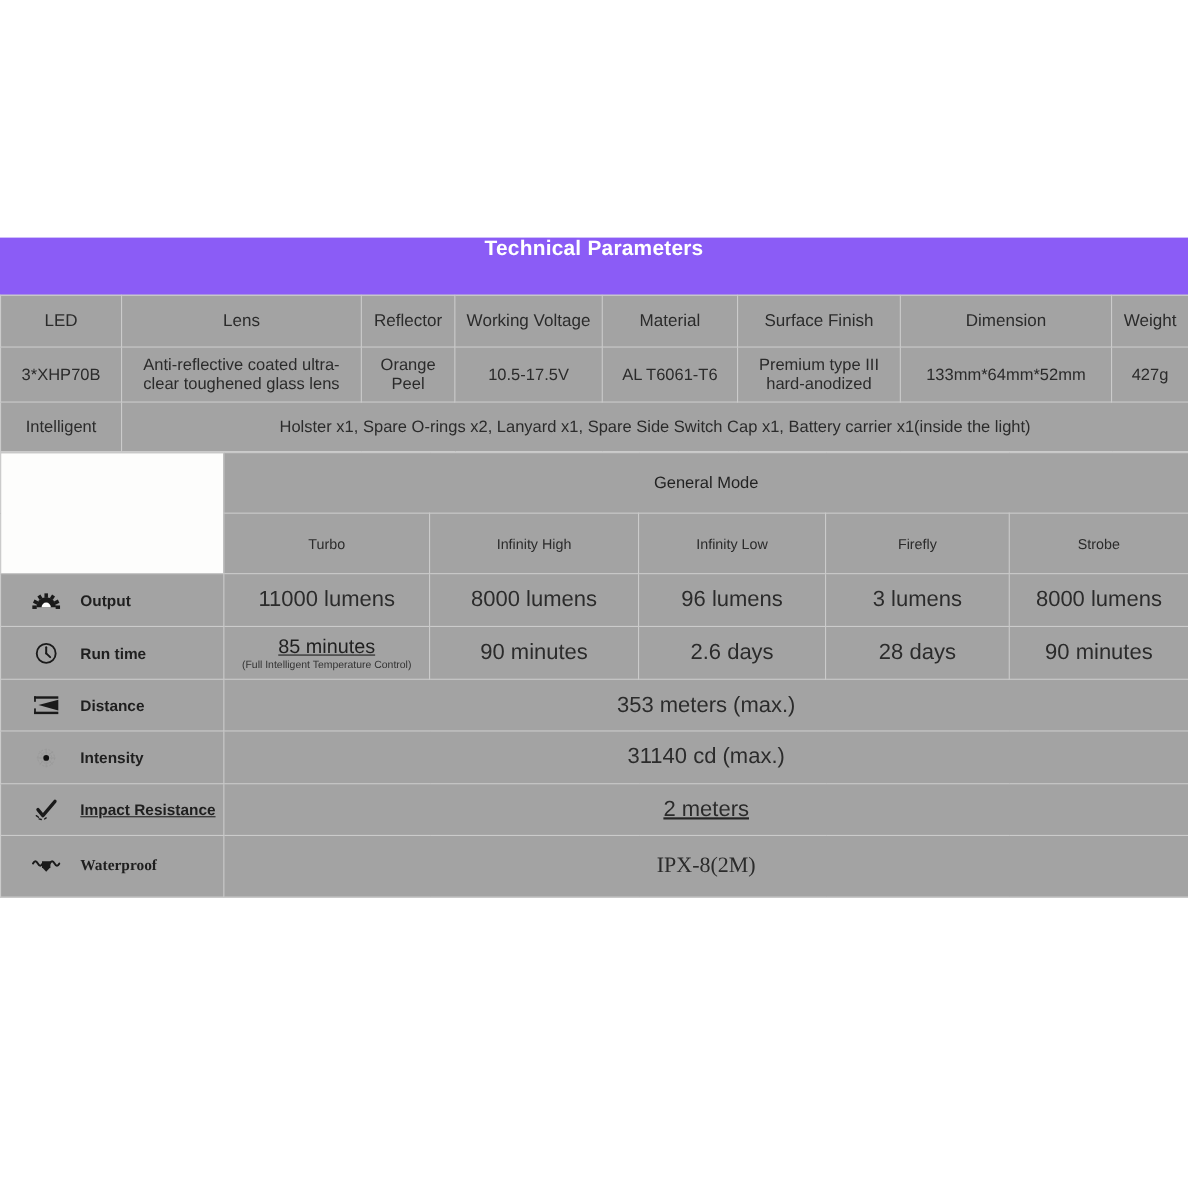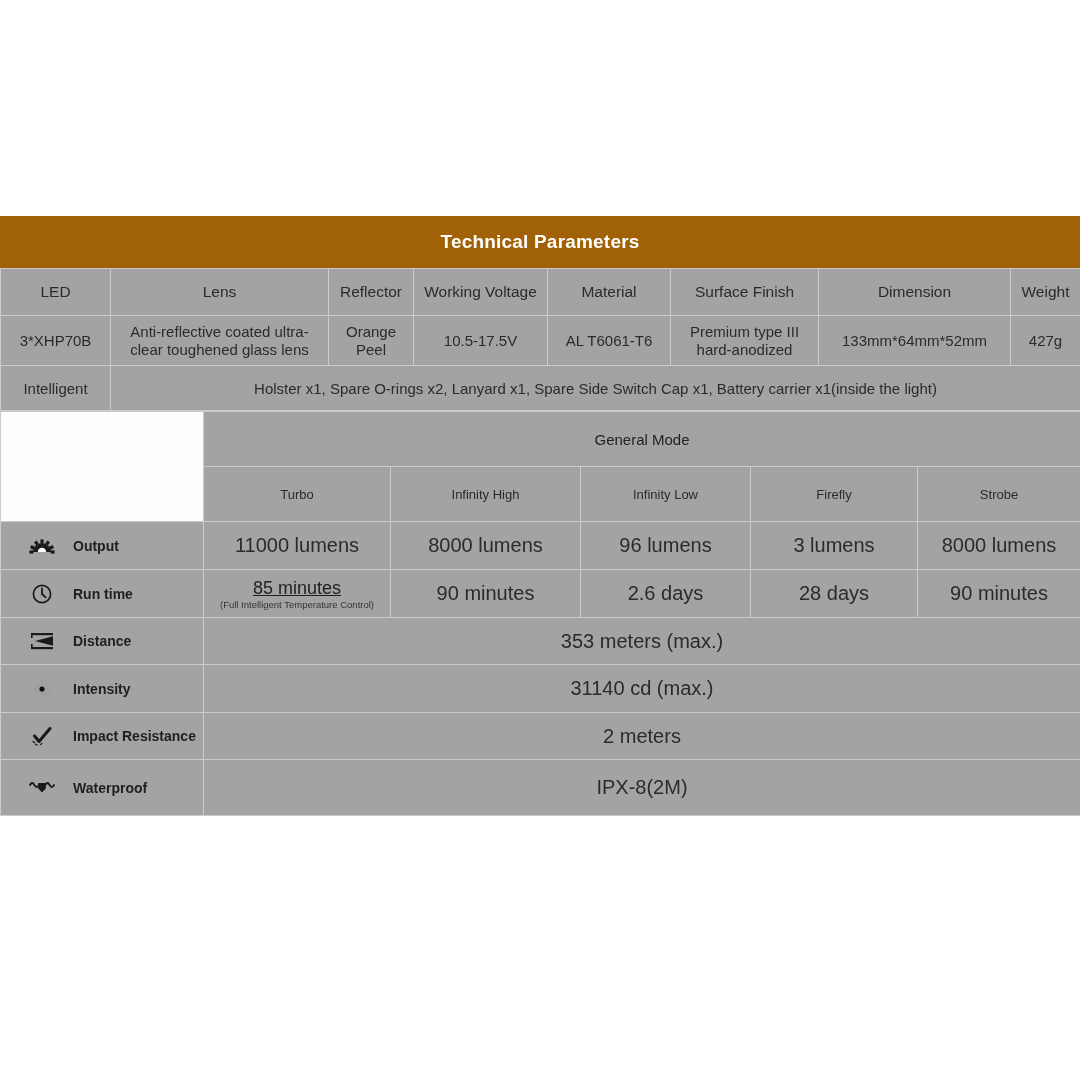--- a/index.html
+++ b/index.html
@@ -2,42 +2,42 @@
 <html><head>
 <meta charset="utf-8">
 <style>
   html,body{margin:0;padding:0;}
   body{
     width:1080px;height:1080px;background:#ffffff;overflow:hidden;
     font-family:"Liberation Sans", sans-serif;color:#262626;
   }
   .sheet{position:absolute;left:0;top:216px;width:1080px;}
   .bar{
-    height:52px;display:flex;align-items:center;justify-content:center;
-    background:#a16207;color:#ffffff;font-weight:bold;font-size:19px;
+    height:52px;display:flex;justify-content:center;
+    background:#8b5cf6;color:#ffffff;font-weight:bold;font-size:19px;
     letter-spacing:.2px;
   }
   .bar.fl1bar{height:50px;margin-top:6px;margin-bottom:2px;}
   table{border-collapse:collapse;width:1080px;table-layout:fixed;background:#a3a3a3;}
   td,th{border:1px solid #cbcbcb;text-align:center;vertical-align:middle;
         padding:2px 4px;font-weight:normal;color:#2b2b2b;overflow:hidden;}
   
   .tech th{font-size:15.5px;}
   .tech td{font-size:15px;}
   .tech .r-head{height:47px;}
   .tech .r-val{height:50px;line-height:1.15;padding-left:18px;}
   .tech .r-acc{height:45px;font-size:15.5px;}
   
   .fl1 .corner{background:#fdfdfc;}
   .fl1 .general{font-size:15px;font-weight:normal;height:50px;color:#222;}
   .fl1 .mode{font-size:13px;height:50px;}
   .fl1 .val{font-size:20px;}
   .fl1 .merged{font-size:20px;}
   .fl1 tr{height:48px;}
-  .fl1 tr.last{height:56px;}
+  .fl1 tr.last{height:56px;font-family:Liberation Serif, serif;}
   .labelcell{text-align:left;}
   .labelwrap{display:flex;align-items:center;gap:18px;padding-left:24px;}
   .labelwrap .txt{font-size:14px;font-weight:bold;color:#1f1f1f;white-space:nowrap;}
   .icn{width:26px;height:22px;flex:0 0 26px;display:block;}
   .runtime-small{font-size:18px;line-height:1.25;color:#1f1f1f;text-decoration:underline;}
   .runtime-note{font-size:9.5px;color:#333;line-height:1.2;}
 </style>
 </head>
 <body>
 
@@ -188,21 +188,21 @@
               <line x1="19" y1="5" x2="7" y2="17"></line>
             </g>
             <circle cx="13" cy="11" r="2.6" fill="#111"></circle>
           </svg>
           <span class="txt">Intensity</span>
         </div>
       </td>
       <td colspan="5" class="merged">31140 cd (max.)</td>
     </tr>
 
-    <tr style="height:47px;">
+    <tr style="height:47px;text-decoration:underline;">
       <td class="labelcell">
         <div class="labelwrap">
           <svg class="icn" viewBox="0 0 26 22">
             <path d="M5.5,11 L10,16.5 L21,3.5" fill="none" stroke="#1a1a1a" stroke-width="3" stroke-linecap="round" stroke-linejoin="round"></path>
             <g stroke="#1a1a1a" stroke-width="1.2" stroke-linecap="round">
               <line x1="4" y1="16.5" x2="6" y2="18"></line>
               <line x1="6.5" y1="19.5" x2="8.5" y2="20"></line>
               <line x1="11.5" y1="19.5" x2="13" y2="18.5"></line>
             </g>
           </svg>

